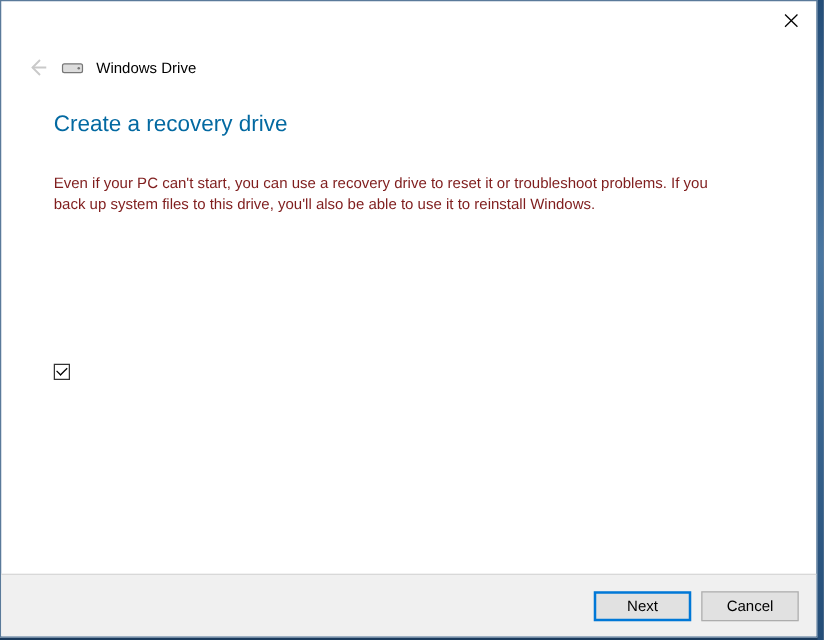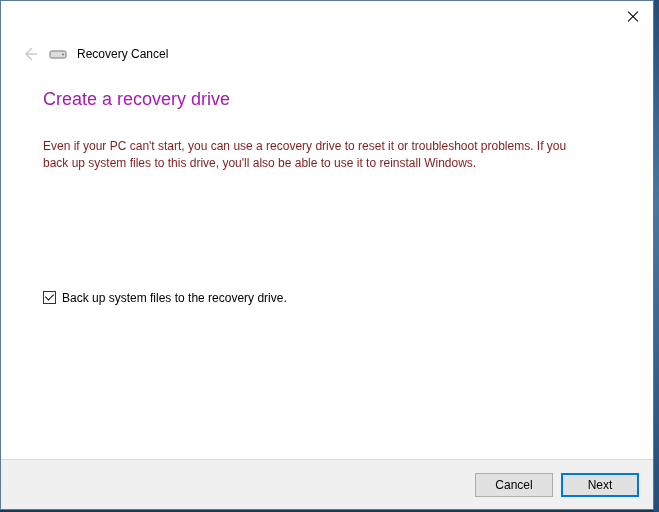--- a/index.html
+++ b/index.html
@@ -72,21 +72,21 @@
     font-size: 12px;
     color: #000;
   }
 
   .content {
     flex: 1;
     padding: 26px 42px 0 42px;
   }
   .heading {
     font-size: 18px;
-    color: #a21caf;
+    color: #0369a1;
     font-weight: 400;
     margin-bottom: 28px;
   }
   .description {
     font-size: 12px;
     color: #7f1d1d;
     line-height: 1.45;
     max-width: 540px;
   }
 
@@ -172,33 +172,32 @@
         <path d="M11 3 L5 9 L11 15" stroke="#888" stroke-width="1.5" fill="none"></path>
         <line x1="5" y1="9" x2="16" y2="9" stroke="#888" stroke-width="1.5"></line>
       </svg>
     </div>
     <span class="drive-icon">
       <svg width="18" height="12" viewBox="0 0 18 12">
         <rect x="1" y="3" width="16" height="7" rx="1.5" fill="#ddd" stroke="#777" stroke-width="1"></rect>
         <circle cx="14" cy="6.5" r="1" fill="#777"></circle>
       </svg>
     </span>
-    <span class="header-title">Recovery Cancel</span>
+    <span class="header-title">Windows Drive</span>
   </div>
 
   <div class="content">
     <h1 class="heading">Create a recovery drive</h1>
     <p class="description">Even if your PC can't start, you can use a recovery drive to reset it or troubleshoot problems. If you back up system files to this drive, you'll also be able to use it to reinstall Windows.</p>
 
     <div class="checkbox-row">
       <div class="checkbox"></div>
-      <span class="checkbox-label">Back up system files to the recovery drive.</span>
     </div>
   </div>
 
   <div class="footer">
+    <button class="btn btn-primary">Next</button>
     <button class="btn">Cancel</button>
-    <button class="btn btn-primary">Next</button>
   </div>
 
 </div>
 
 <div class="right-edge"></div>
 
 </body></html>

